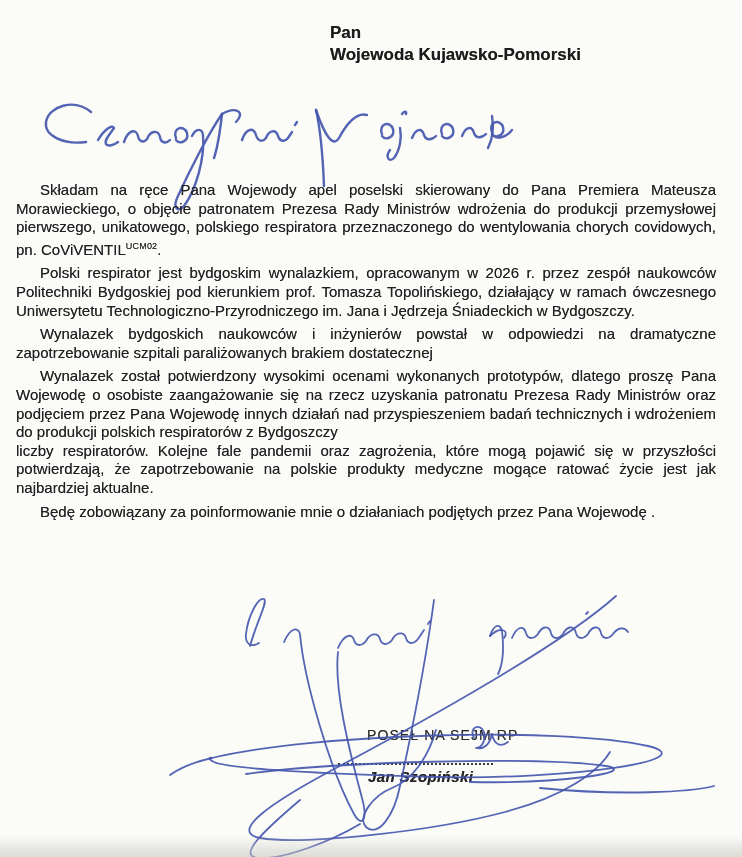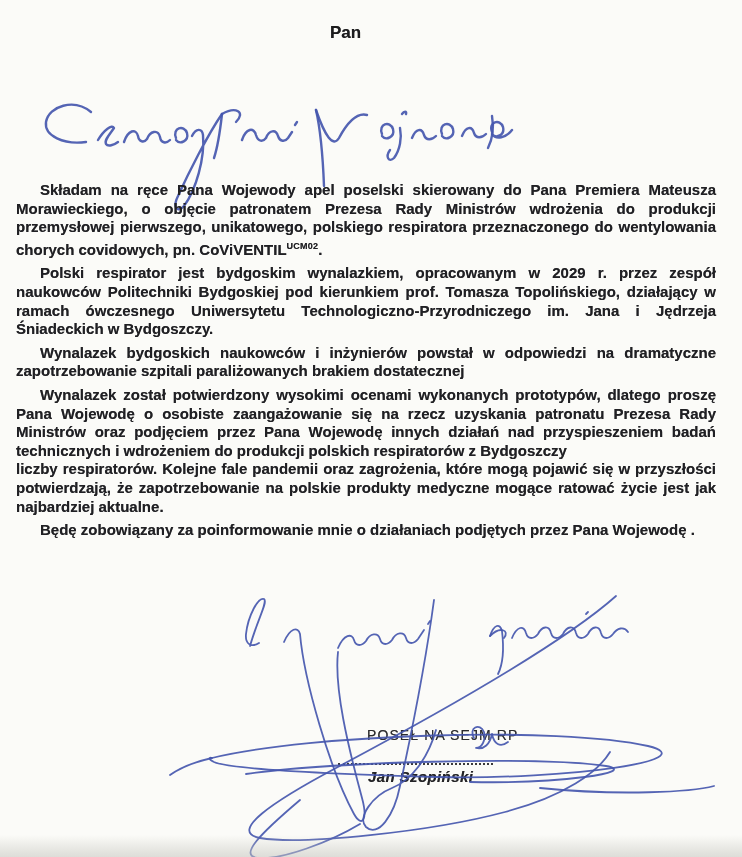--- a/index.html
+++ b/index.html
@@ -17,21 +17,21 @@
     color:#1c1c1e;
     text-shadow:0 0 .5px rgba(20,20,20,.65);
   }
   .body-text{
     position:absolute;left:16px;top:181px;width:700px;
     font-size:15px;line-height:18.6px;
     text-align:justify;
     color:#202024;
     text-shadow:0 0 .45px rgba(25,25,25,.6);
   }
-  .para{margin:0 0 0 0;padding-top:5px;text-indent:24px;font-weight:bold;}
+  .para{margin:0 0 0 0;padding-top:5px;text-indent:24px;}
   .para.first{padding-top:0;}
   .para.no-indent{text-indent:0;padding-top:0;}
   .sup{font-size:9px;vertical-align:6px;letter-spacing:.2px;}
   .hand-svg{position:absolute;left:0;pointer-events:none;}
   .hand-svg path{fill:none;stroke:#4557ae;stroke-width:2.4;stroke-linecap:round;stroke-linejoin:round;opacity:.92;}
   .sig-svg path{stroke-width:1.8;}
   .sig-title{
     position:absolute;left:367px;top:727px;
     font-size:14px;letter-spacing:1.1px;color:#2b2b2d;
     text-shadow:0 0 .4px rgba(30,30,30,.55);
@@ -51,20 +51,21 @@
     background:linear-gradient(to bottom, rgba(205,205,198,0), rgba(203,203,196,.45) 70%, rgba(196,196,190,.55));
   }
 </style>
 </head>
 <body>
 
 <div class="page">
 
   <div class="recipient">
     <div>Pan</div>
+    <div>Wojewoda Kujawsko-Pomorski</div>
   </div>
 
   <svg class="hand-svg" style="top:98px" width="742" height="130" viewBox="0 0 742 130" role="img" aria-label="Szanowny Panie Wojewodo">
     <path d="M91,14 C74,0 49,8 46,24 C44,38 64,47 86,44"></path>
     <path d="M98,42 C104,32 112,26 114,30 C110,36 104,42 106,46 C108,49 114,47 118,44"></path>
     <path d="M124,44 C128,32 136,30 138,38 C139,44 144,45 147,41 C150,33 158,31 160,39 C161,45 166,46 170,42"></path>
     <path d="M176,40 C172,30 184,26 187,35 C189,43 180,47 176,42"></path>
     <path d="M192,38 C196,30 202,30 203,37 C205,60 196,92 184,108 C178,115 172,110 178,98 C188,76 208,36 222,16"></path>
     <path d="M222,16 C220,34 218,48 214,60"></path>
     <path d="M222,16 C236,8 246,14 236,24"></path>
@@ -77,21 +78,21 @@
     <path d="M402,16 C404,13 407,13 406,16"></path>
     <path d="M412,40 C416,30 422,30 424,37 C426,43 432,42 436,38"></path>
     <path d="M442,36 C438,26 450,22 453,31 C455,39 446,43 442,38"></path>
     <path d="M462,38 C466,28 472,28 474,35 C476,41 482,40 486,36"></path>
     <path d="M492,18 C494,30 492,42 488,50"></path>
     <path d="M492,34 C488,24 500,20 503,29 C505,37 496,41 492,36 C496,42 506,40 512,32"></path>
   </svg>
 
   <div class="body-text">
     <p class="para first"><span>Składam na ręce Pana Wojewody apel poselski skierowany do Pana Premiera Mateusza Morawieckiego, o objęcie patronatem Prezesa Rady Ministrów wdrożenia do produkcji przemysłowej pierwszego, unikatowego, polskiego respiratora przeznaczonego do wentylowania chorych covidowych, pn. CoViVENTIL</span><span class="sup">UCM02</span><span>.</span></p>
-    <p class="para">Polski respirator jest bydgoskim wynalazkiem, opracowanym w 2029 r. przez zespół naukowców Politechniki Bydgoskiej pod kierunkiem prof. Tomasza Topolińskiego, działający w ramach ówczesnego Uniwersytetu Technologiczno-Przyrodniczego im. Jana i Jędrzeja Śniadeckich w Bydgoszczy.</p>
+    <p class="para">Polski respirator jest bydgoskim wynalazkiem, opracowanym w 2026 r. przez zespół naukowców Politechniki Bydgoskiej pod kierunkiem prof. Tomasza Topolińskiego, działający w ramach ówczesnego Uniwersytetu Technologiczno-Przyrodniczego im. Jana i Jędrzeja Śniadeckich w Bydgoszczy.</p>
     <p class="para">Wynalazek bydgoskich naukowców i inżynierów powstał w odpowiedzi na dramatyczne zapotrzebowanie szpitali paraliżowanych brakiem dostatecznej</p>
     <p class="para">Wynalazek został potwierdzony wysokimi ocenami wykonanych prototypów, dlatego proszę Pana Wojewodę o osobiste zaangażowanie się na rzecz uzyskania patronatu Prezesa Rady Ministrów oraz podjęciem przez Pana Wojewodę innych działań nad przyspieszeniem badań technicznych i wdrożeniem do produkcji polskich respiratorów z Bydgoszczy</p>
     <p class="para no-indent">liczby respiratorów. Kolejne fale pandemii oraz zagrożenia, które mogą pojawić się w przyszłości potwierdzają, że zapotrzebowanie na polskie produkty medyczne mogące ratować życie jest jak najbardziej aktualne.</p>
     <p class="para">Będę zobowiązany za poinformowanie mnie o działaniach podjętych przez Pana Wojewodę .</p>
   </div>
 
   <div class="sig-title">POSEŁ NA SEJM RP</div>
   <div class="dotted-line"></div>
   <div class="sig-name">Jan Szopiński</div>
 

